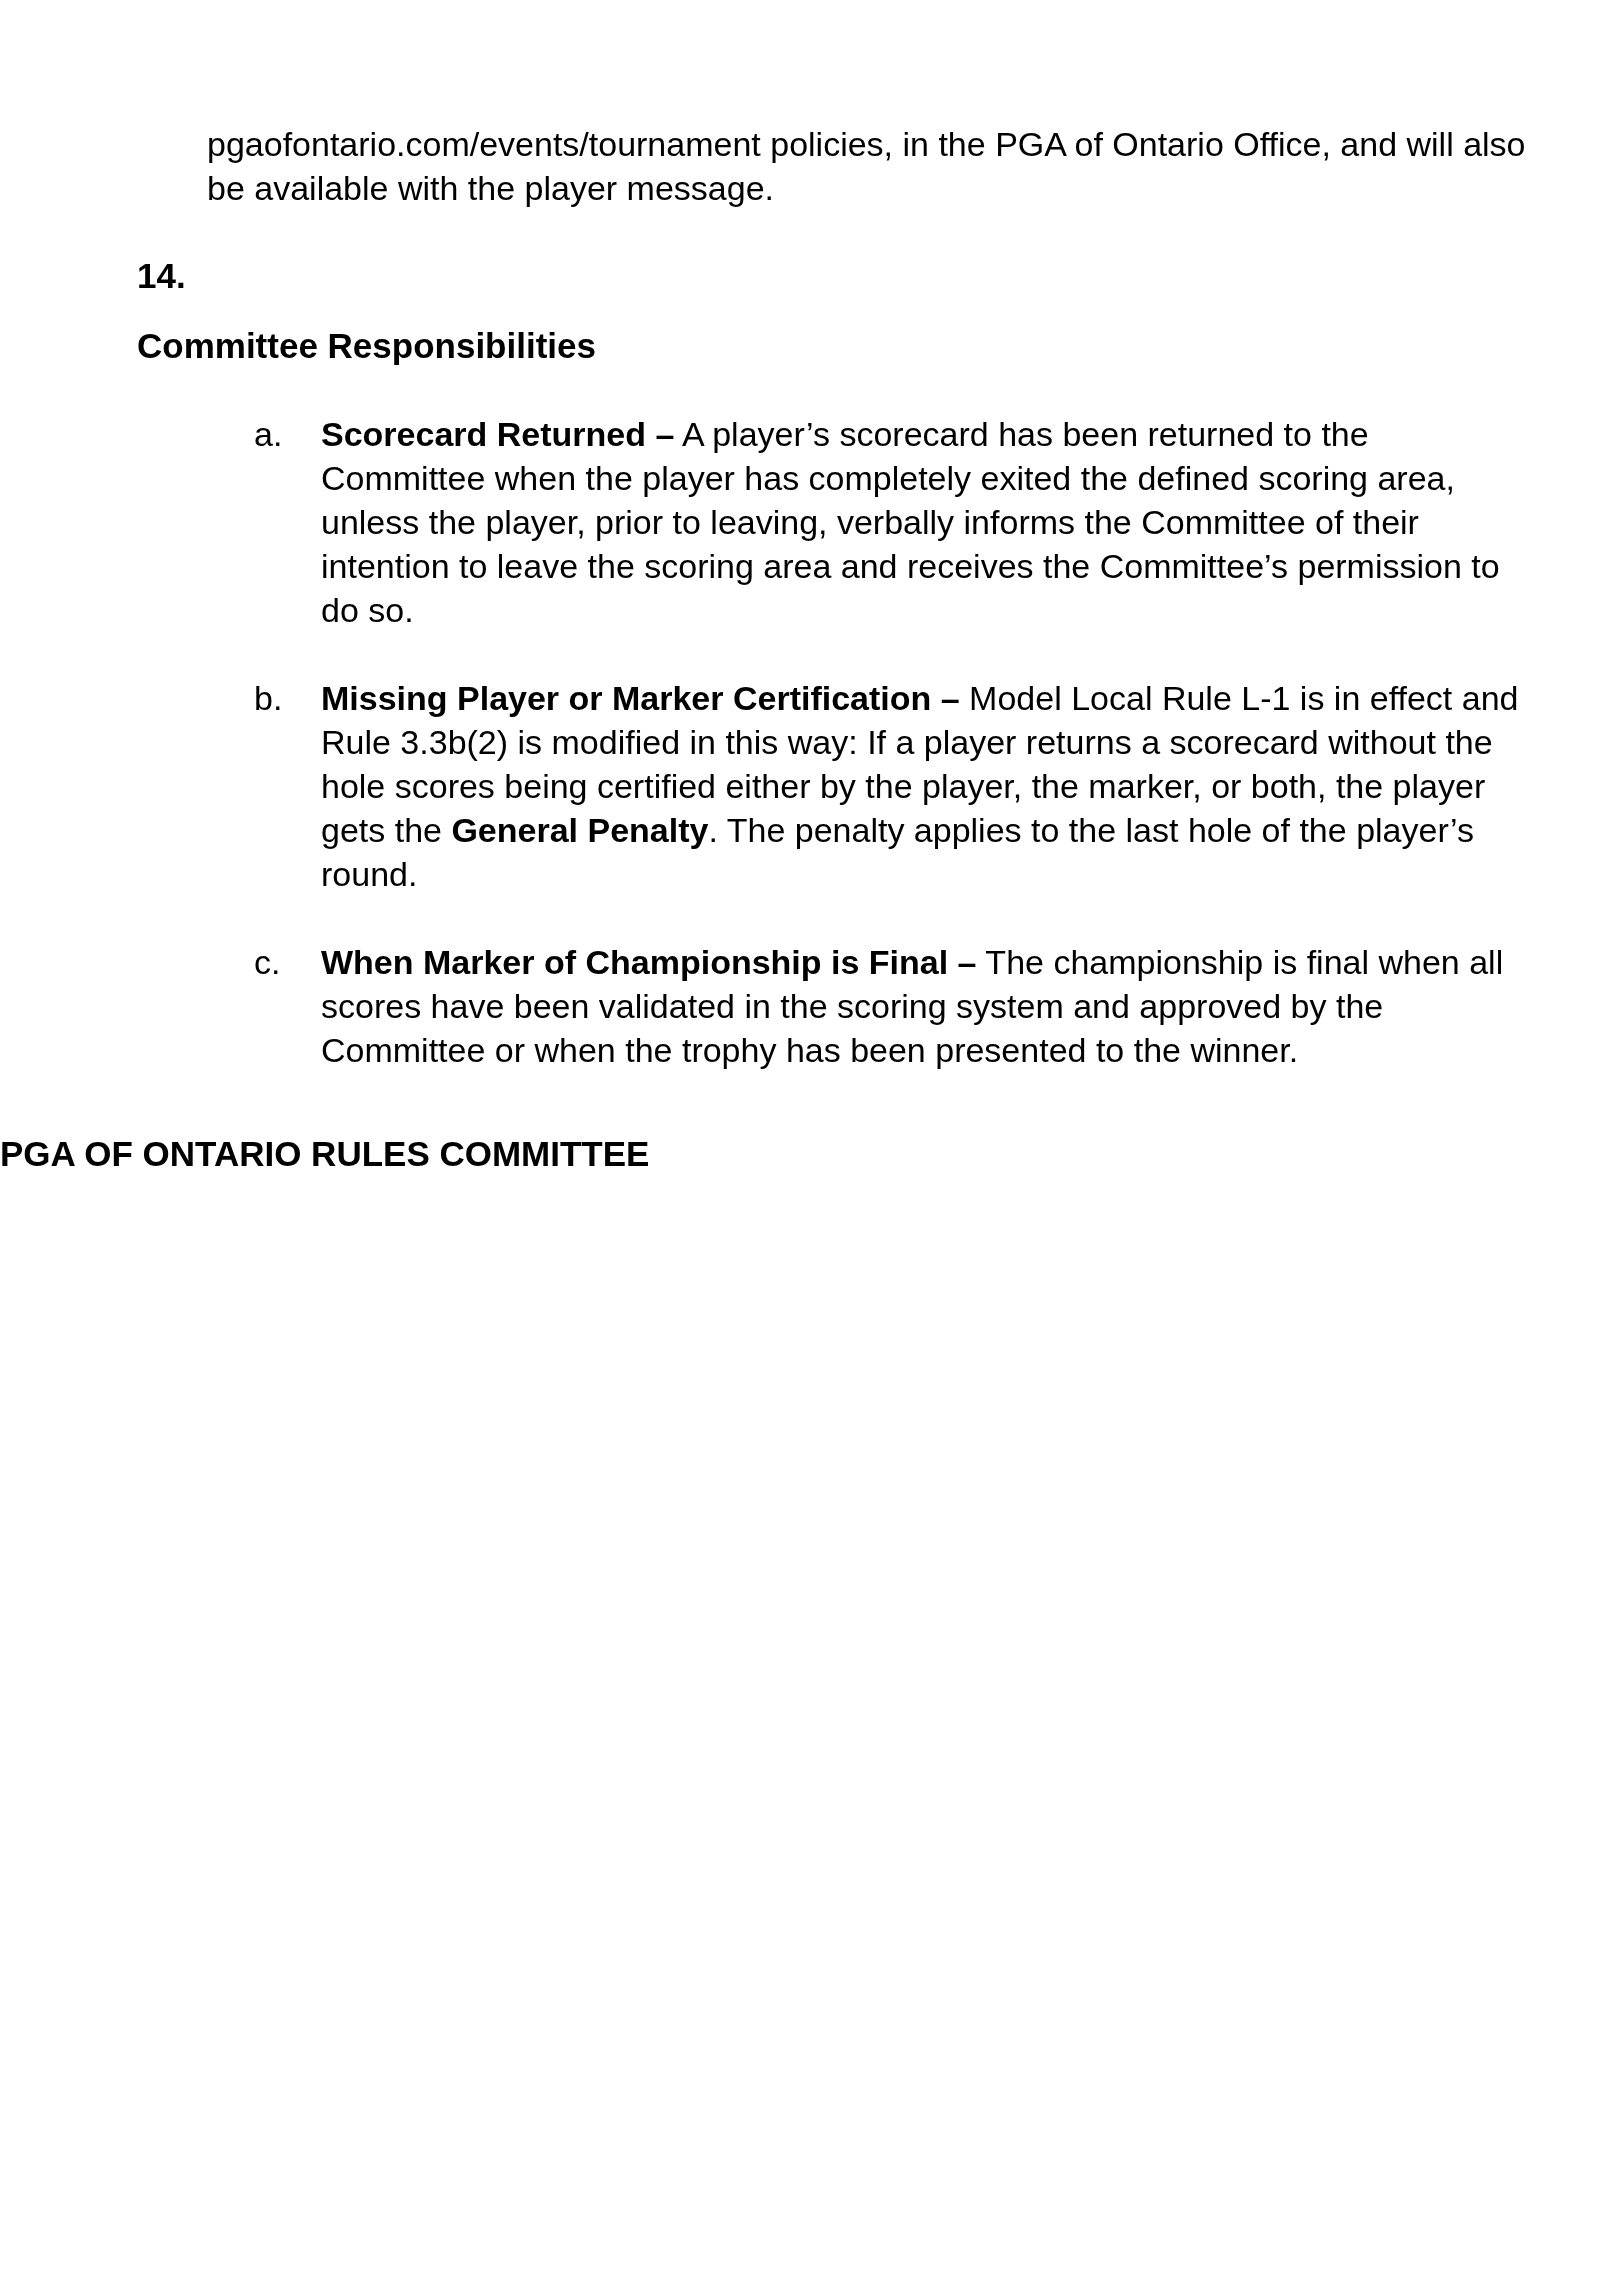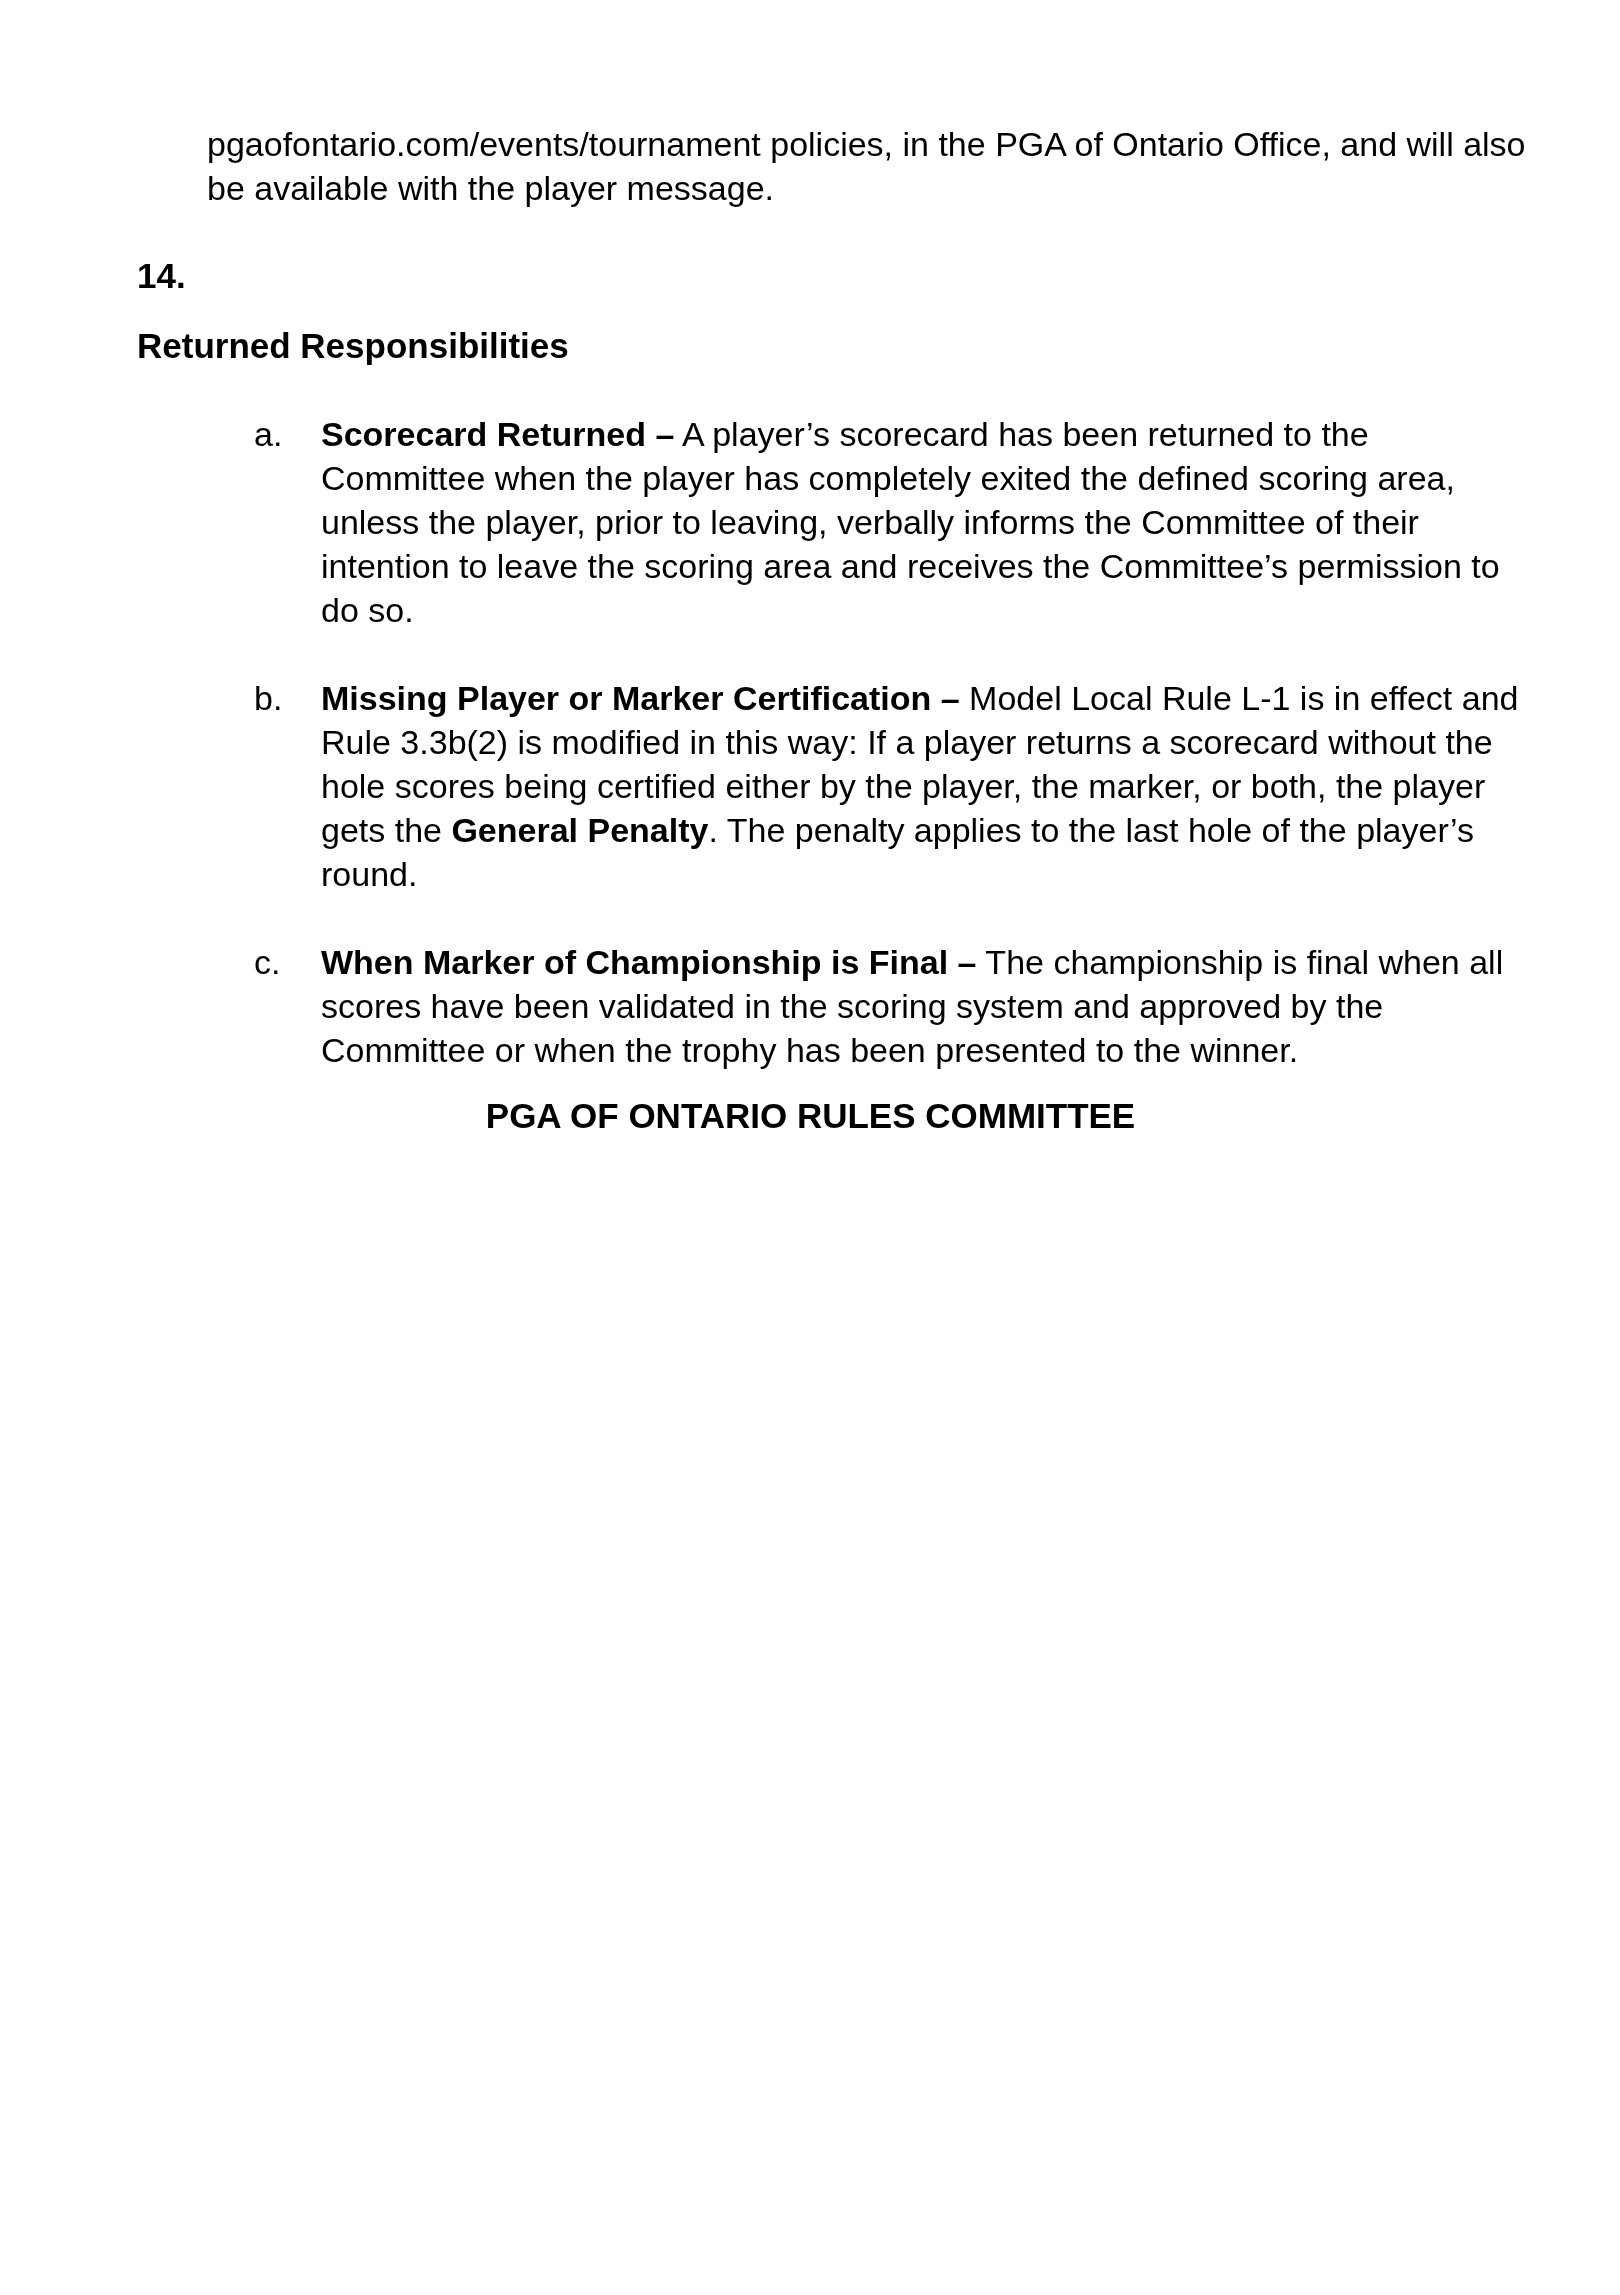--- a/index.html
+++ b/index.html
@@ -40,38 +40,37 @@
   }
   .item-letter {
     width: 67px;
     flex: 0 0 67px;
   }
   .item-body {
     width: 1211px;
   }
   .bold { font-weight: bold; }
   .footer-title {
-    margin-top: 22px;
+    margin-top: 60px;
     margin-left: -137px;
     width: 1621px;
-    text-align: center;
     font-weight: bold;
     font-size: 35px;
   }
 </style>
 </head>
 <body>
 
 <div class="doc-page">
 
   <p class="intro">pgaofontario.com/events/tournament policies, in the PGA of Ontario Office, and will also be available with the player message.</p>
 
   <div class="section-heading">
     <span class="sec-num">14.</span>
-    <span class="sec-title">Returned Responsibilities</span>
+    <span class="sec-title">Committee Responsibilities</span>
   </div>
 
   <div class="list-item">
     <span class="item-letter">a.</span>
     <p class="item-body"><span class="bold">Scorecard Returned –</span><span> A player’s scorecard has been returned to the Committee when the player has completely exited the defined scoring area, unless the player, prior to leaving, verbally informs the Committee of their intention to leave the scoring area and receives the Committee’s permission to do so.</span></p>
   </div>
 
   <div class="list-item">
     <span class="item-letter">b.</span>
     <p class="item-body"><span class="bold">Missing Player or Marker Certification –</span><span> Model Local Rule L-1 is in effect and Rule 3.3b(2) is modified in this way: If a player returns a scorecard without the hole scores being certified either by the player, the marker, or both, the player gets the </span><span class="bold">General Penalty</span><span>. The penalty applies to the last hole of the player’s round.</span></p>

